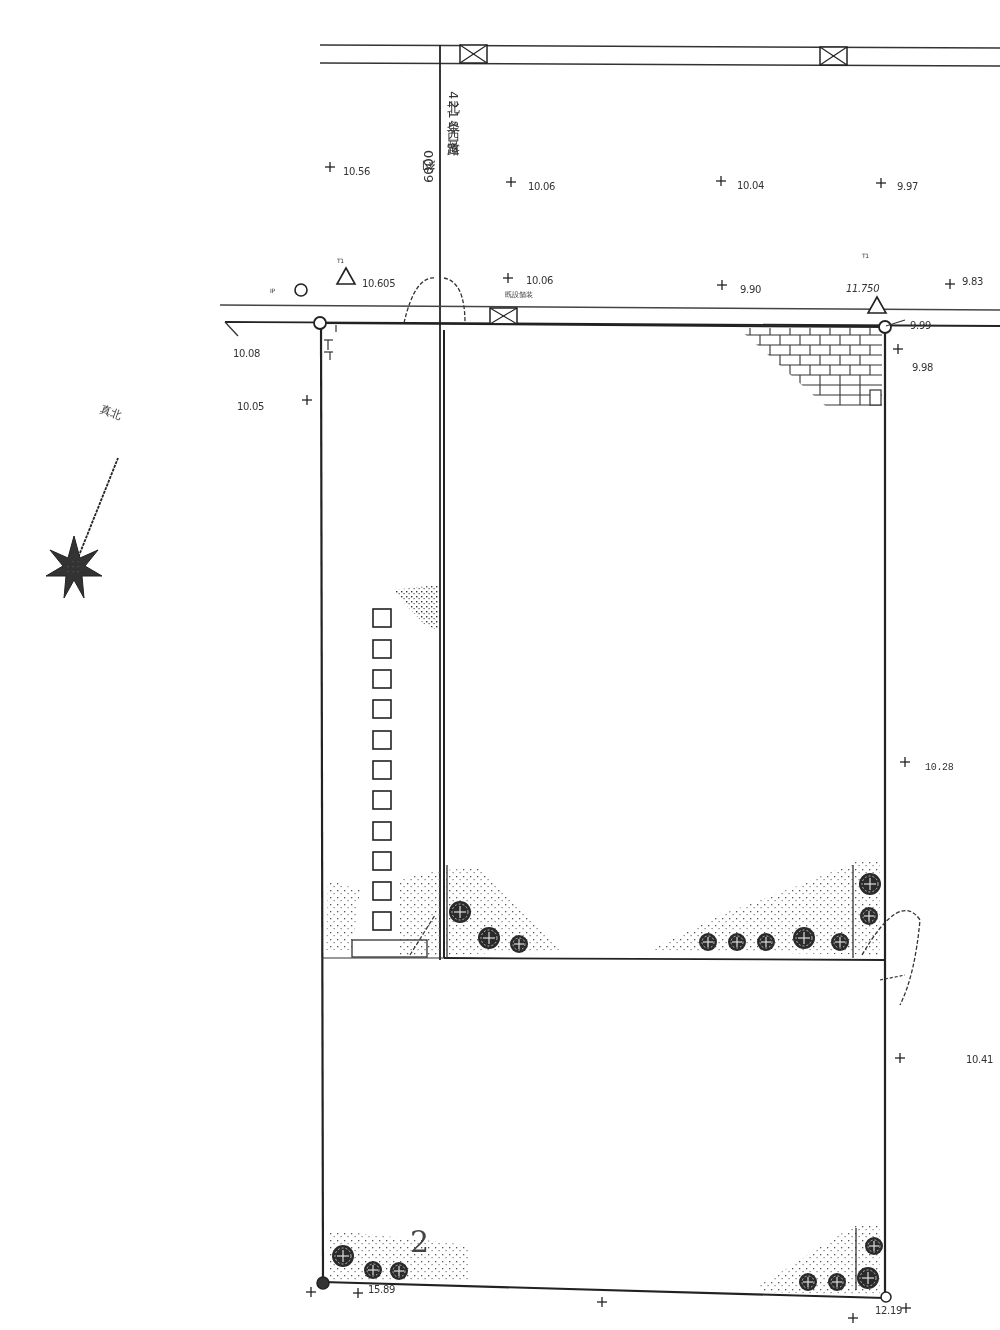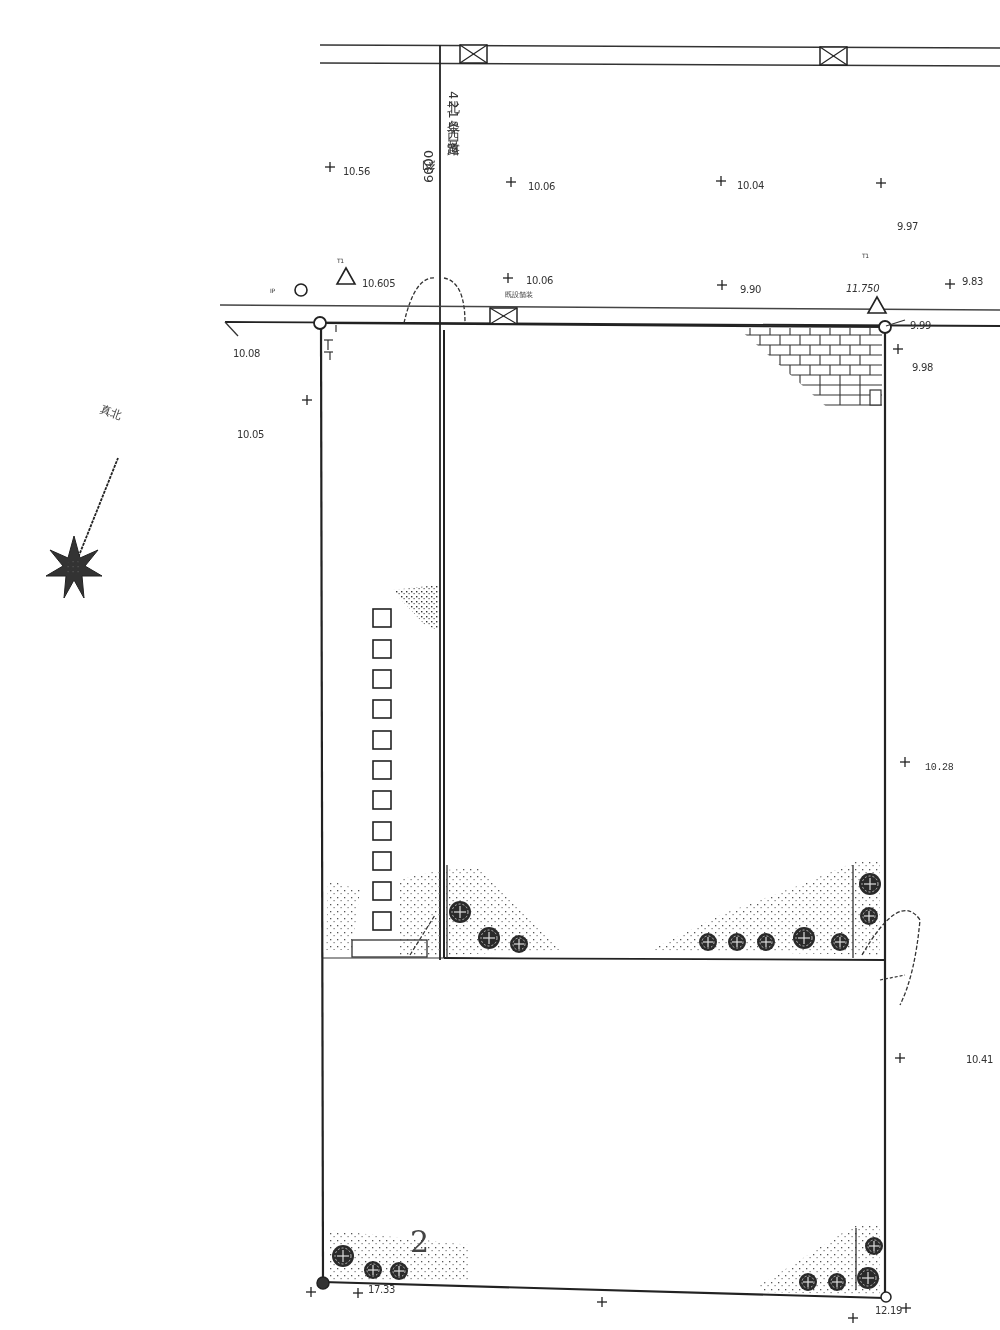--- a/index.html
+++ b/index.html
@@ -249,25 +249,25 @@
 
 <div class="lbl" style="left:337px;top:257px;font-size:6px;">T1</div>
 <div class="lbl" style="left:362px;top:278px;">10.605</div>
 <div class="lbl" style="left:862px;top:252px;font-size:6px;">T1</div>
 <div class="lbl" style="left:846px;top:283px;font-style:italic;">11.750</div>
 <div class="lbl" style="left:270px;top:287px;font-size:6px;">IP</div>
 
 <div class="lbl" style="left:343px;top:166px;">10.56</div>
 <div class="lbl" style="left:528px;top:181px;">10.06</div>
 <div class="lbl" style="left:737px;top:180px;">10.04</div>
-<div class="lbl" style="left:897px;top:181px;margin-top:40px;">9.97</div>
+<div class="lbl" style="left:897px;top:181px;">9.97</div>
 <div class="lbl" style="left:526px;top:275px;">10.06</div>
 <div class="lbl" style="left:740px;top:284px;">9.90</div>
 <div class="lbl" style="left:962px;top:276px;">9.83</div>
 <div class="lbl" style="left:910px;top:320px;">9.99</div>
 <div class="lbl" style="left:912px;top:350px;margin-top:12px;">9.98</div>
 <div class="lbl" style="left:233px;top:348px;">10.08</div>
-<div class="lbl" style="left:237px;top:401px;margin-top:28px;">10.05</div>
+<div class="lbl" style="left:237px;top:401px;">10.05</div>
 <div class="lbl" style="left:925px;top:762px;font-family:Liberation Mono, monospace;">10.28</div>
 <div class="lbl" style="left:966px;top:1054px;">10.41</div>
-<div class="lbl" style="left:368px;top:1284px;">17.33</div>
+<div class="lbl" style="left:368px;top:1284px;">15.89</div>
 <div class="lbl" style="left:875px;top:1305px;">12.19</div>
 </div>
 
 </body></html>

